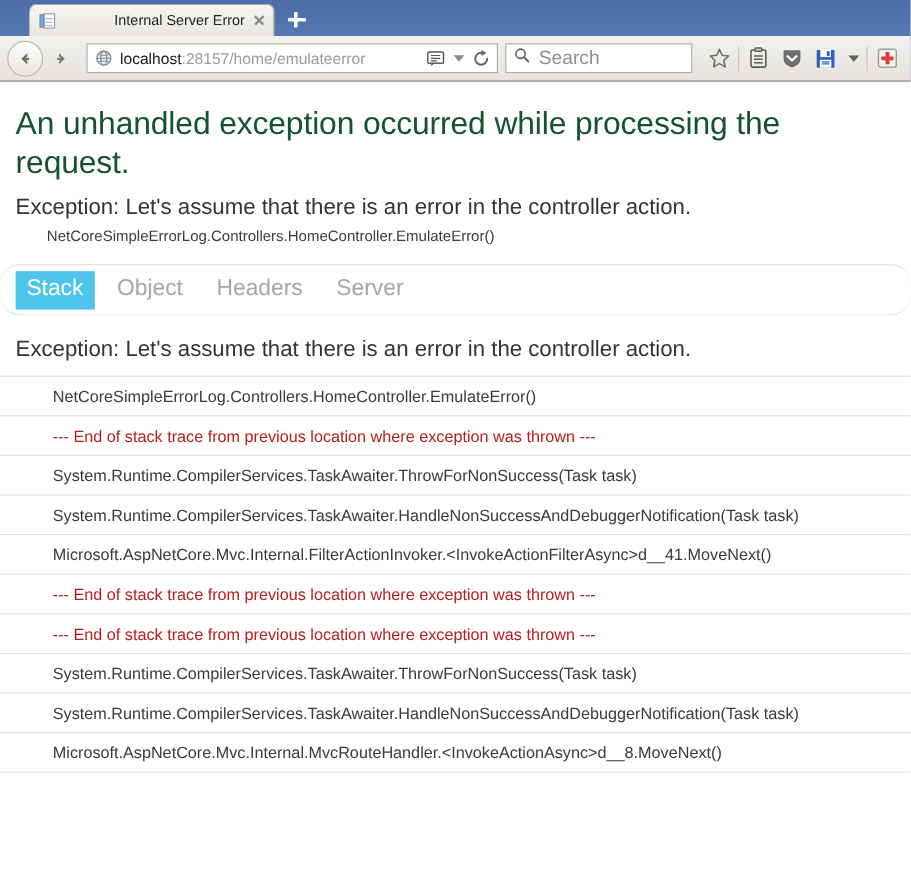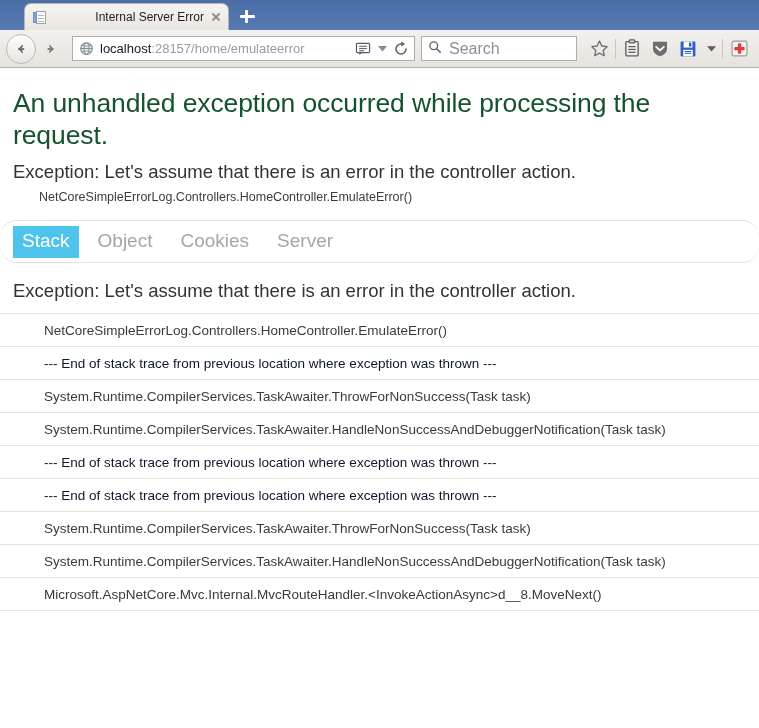--- a/index.html
+++ b/index.html
@@ -283,21 +283,21 @@
     height: 33px;
     border-bottom: 1px solid #e4e4e4;
     display: flex;
     align-items: center;
     padding-left: 44px;
     box-sizing: border-box;
     font-size: 13.5px;
     color: #3a3a3a;
     white-space: nowrap;
   }
-  .stack-row.sep-line { color: #0f172a; }
+  .stack-row.sep-line { color: #b91c1c; }
 </style>
 </head>
 <body>
 
 <div class="browser-chrome">
 
   <div class="tabstrip">
 
     <div class="tab">
       <span class="tab-favicon">
@@ -435,31 +435,32 @@
 
   <div class="page-inner">
     <h1 class="err-title">An unhandled exception occurred while processing the request.</h1>
     <h2 class="err-sub">Exception: Let's assume that there is an error in the controller action.</h2>
     <div class="err-method">NetCoreSimpleErrorLog.Controllers.HomeController.EmulateError()</div>
   </div>
 
   <div class="tabs-wrap">
     <div class="pg-tab active">Stack</div>
     <div class="pg-tab">Object</div>
-    <div class="pg-tab">Cookies</div>
+    <div class="pg-tab">Headers</div>
     <div class="pg-tab">Server</div>
   </div>
 
   <div>
     <div class="stack-head">Exception: Let's assume that there is an error in the controller action.</div>
 
     <div class="stack-row">NetCoreSimpleErrorLog.Controllers.HomeController.EmulateError()</div>
     <div class="stack-row sep-line">--- End of stack trace from previous location where exception was thrown ---</div>
     <div class="stack-row">System.Runtime.CompilerServices.TaskAwaiter.ThrowForNonSuccess(Task task)</div>
     <div class="stack-row">System.Runtime.CompilerServices.TaskAwaiter.HandleNonSuccessAndDebuggerNotification(Task task)</div>
+    <div class="stack-row">Microsoft.AspNetCore.Mvc.Internal.FilterActionInvoker.&lt;InvokeActionFilterAsync&gt;d__41.MoveNext()</div>
     <div class="stack-row sep-line">--- End of stack trace from previous location where exception was thrown ---</div>
     <div class="stack-row sep-line">--- End of stack trace from previous location where exception was thrown ---</div>
     <div class="stack-row">System.Runtime.CompilerServices.TaskAwaiter.ThrowForNonSuccess(Task task)</div>
     <div class="stack-row">System.Runtime.CompilerServices.TaskAwaiter.HandleNonSuccessAndDebuggerNotification(Task task)</div>
     <div class="stack-row">Microsoft.AspNetCore.Mvc.Internal.MvcRouteHandler.&lt;InvokeActionAsync&gt;d__8.MoveNext()</div>
 
   </div>
 </div>
 
 </body></html>

